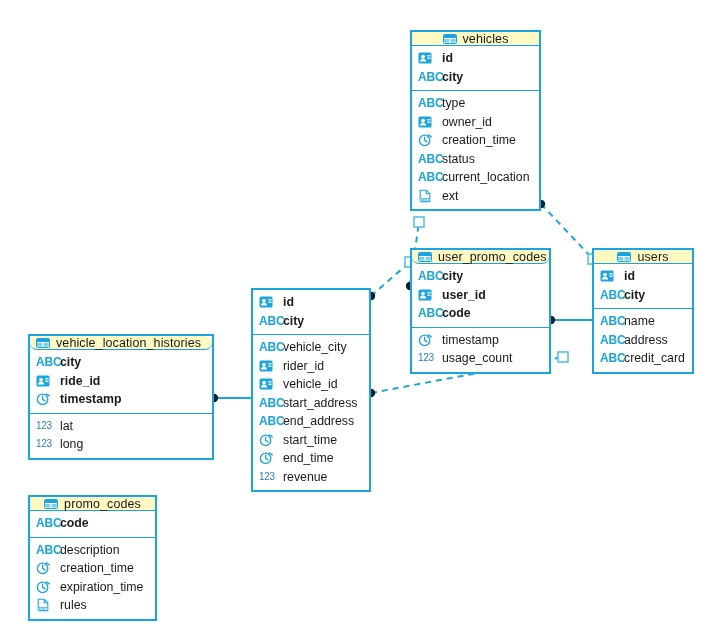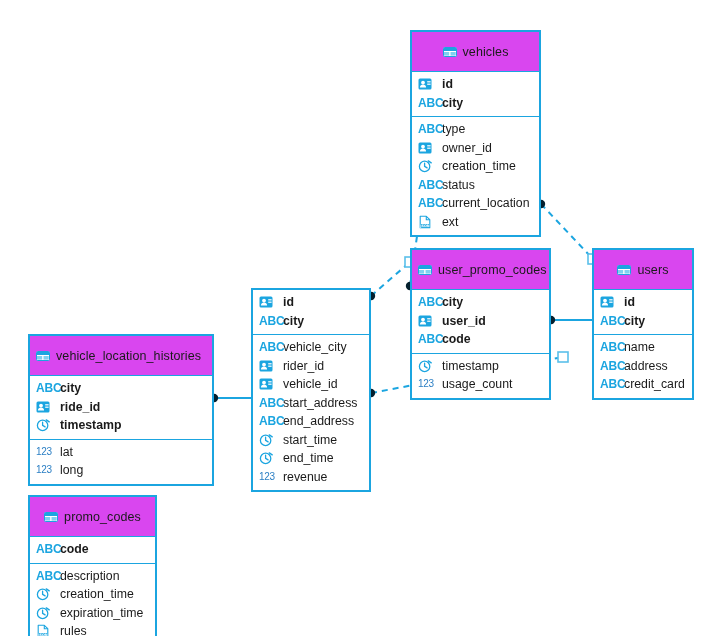--- a/index.html
+++ b/index.html
@@ -32,32 +32,33 @@
 
   
   .entity {
     position: absolute;
     background: #ffffff;
     border: 2px solid #1ba5e0;
     box-sizing: border-box;
     z-index: 2;
   }
   .entity-header {
-    height: 40px;
+    height: 14px;
     display: flex;
     align-items: center;
     justify-content: center;
     gap: 6px;
     border-bottom: 1px solid #1ba5e0;
-    background: #d946ef;
+    background: #fef9c3;
     padding: 0 6px;
     box-sizing: border-box;
   }
   .entity.left-head .entity-header {
     justify-content: flex-start;
+    border-radius: 12px;
   }
   .entity-title {
     font-size: 12.5px;
     color: #1a1a1a;
     white-space: nowrap;
     letter-spacing: 0.1px;
   }
   .section {
     padding: 3px 0 4px 0;
   }

